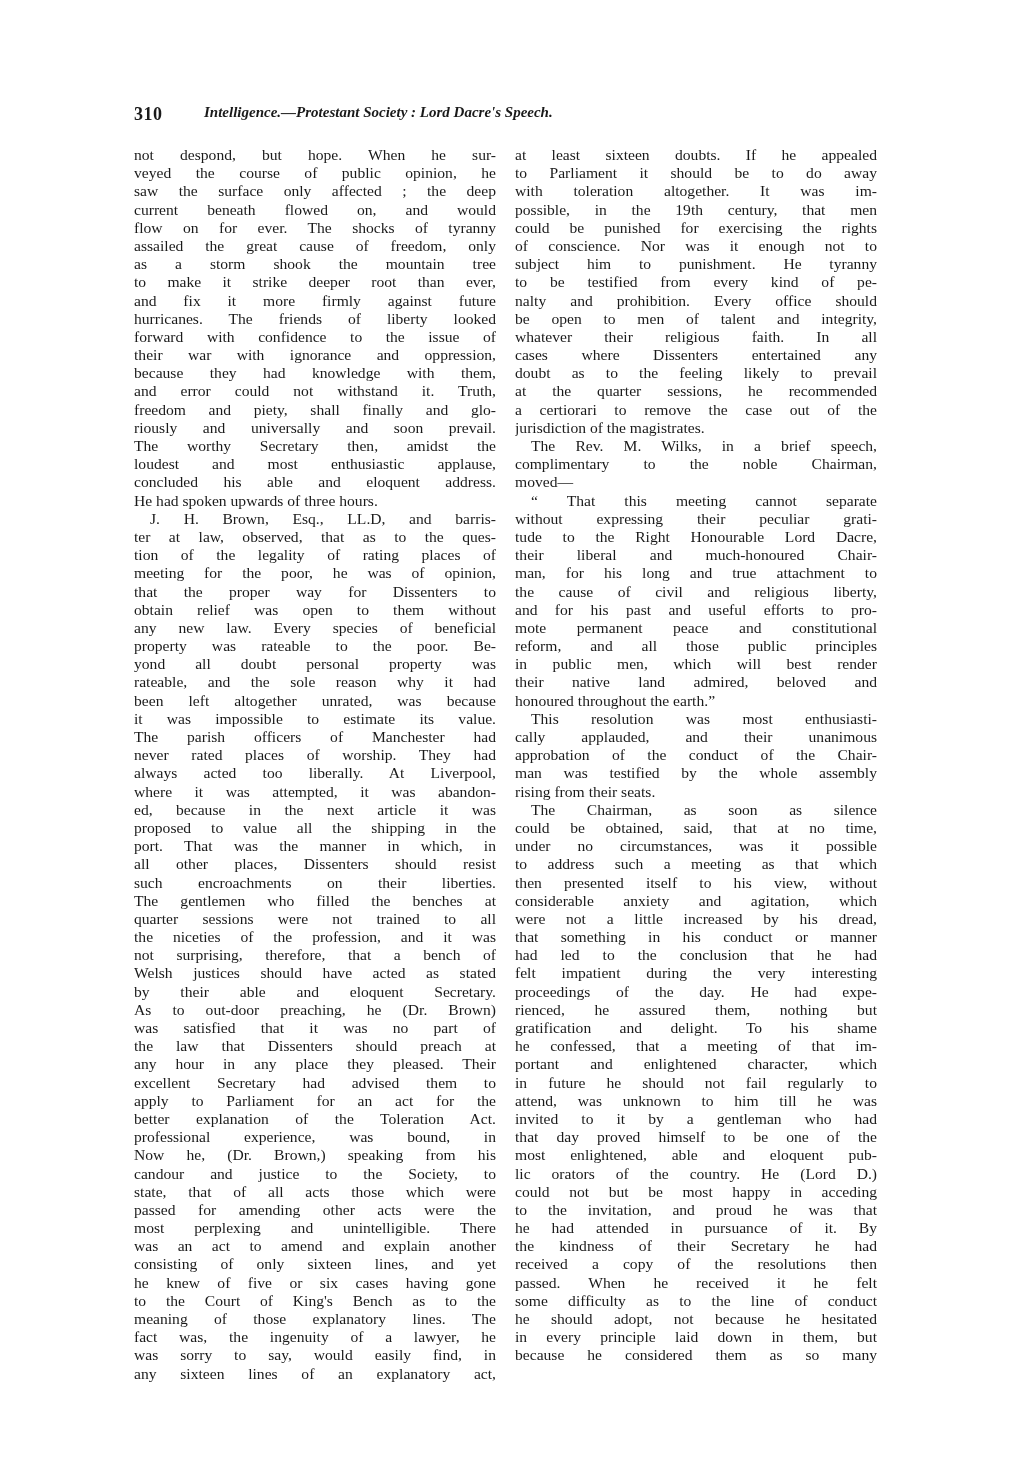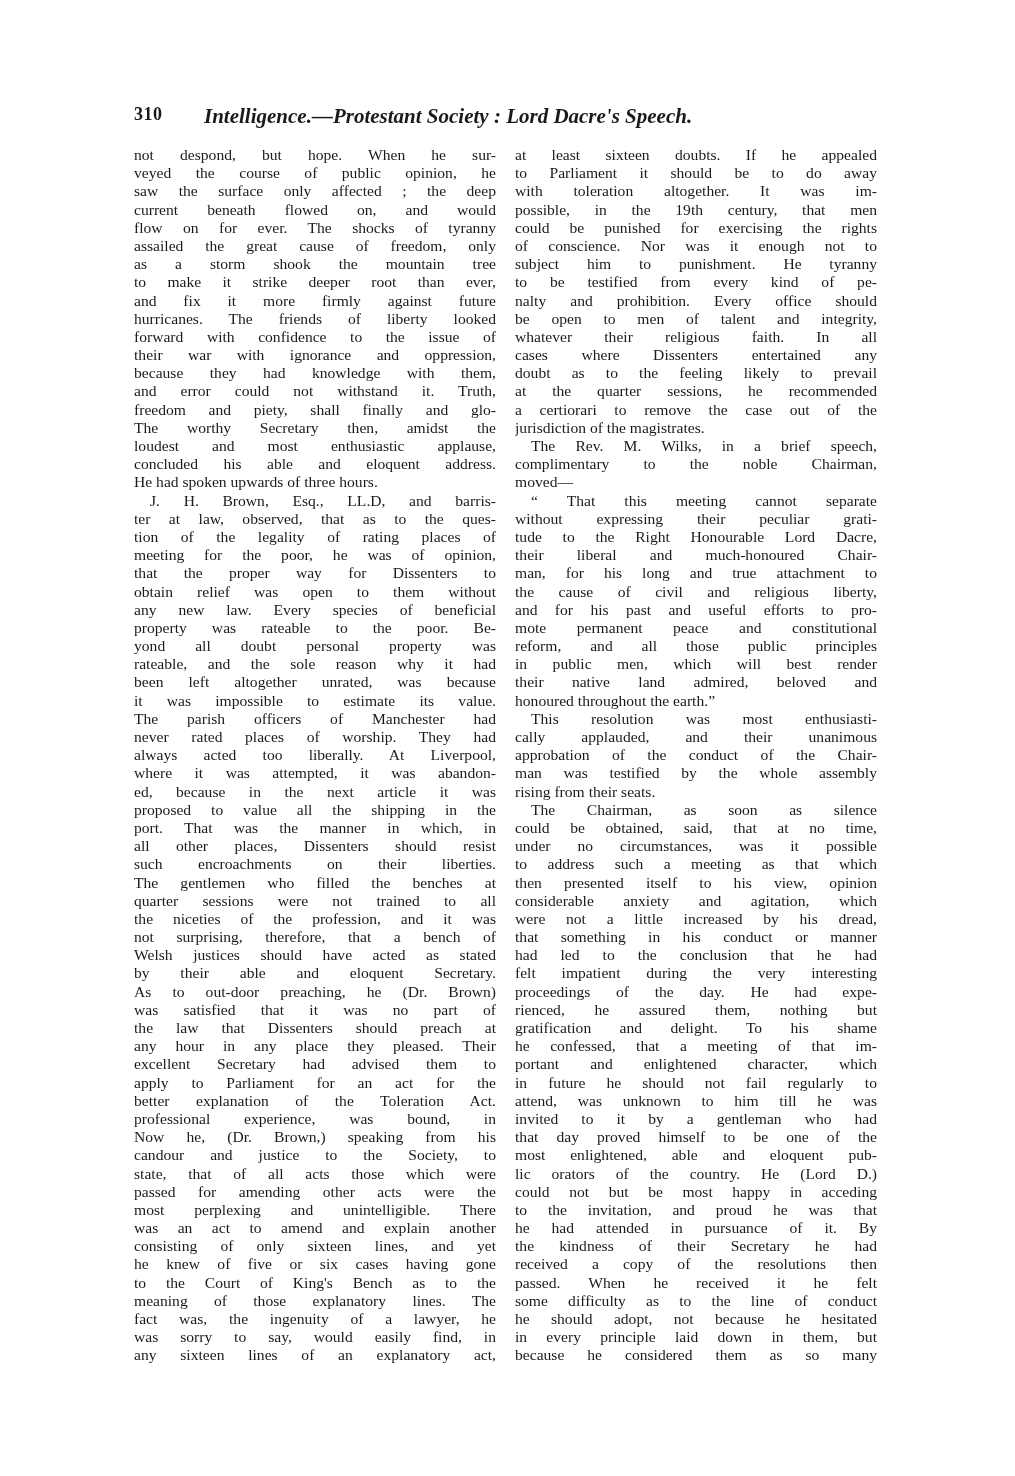--- a/index.html
+++ b/index.html
@@ -2,21 +2,21 @@
 <html><head>
 <meta charset="utf-8">
 <style>
   html, body { margin: 0; padding: 0; }
   body {
     width: 1015px; height: 1476px; background: #ffffff; position: relative; overflow: hidden;
     font-family: "Liberation Serif", "DejaVu Serif", serif; color: #1a1a1a;
   }
   .header { position: absolute; top: 104px; left: 134px; width: 750px; height: 30px; }
   .page-num { position: absolute; left: 0; top: 0; font-size: 18px; font-weight: bold; letter-spacing: 0.5px; }
-  .running-title { position: absolute; left: 70px; top: 0; font-size: 21px; font-style: italic; font-weight: bold; white-space: nowrap; }
+  .running-title { position: absolute; left: 70px; top: 0; font-size: 15px; font-style: italic; font-weight: bold; white-space: nowrap; }
   .column { position: absolute; top: 146px; }
   .col-left { left: 134px; width: 362px; }
   .col-right { left: 515px; width: 362px; }
   .line {
     height: 18.2px; line-height: 18.2px; font-size: 15.6px; white-space: nowrap;
     text-align: justify; text-align-last: justify; overflow: hidden;
   }
   .line.last { text-align-last: left; }
   .line.indent { padding-left: 16px; }
 </style>
@@ -37,20 +37,21 @@
     <div class="line">assailed the great cause of freedom, only</div>
     <div class="line">as a storm shook the mountain tree</div>
     <div class="line">to make it strike deeper root than ever,</div>
     <div class="line">and fix it more firmly against future</div>
     <div class="line">hurricanes. The friends of liberty looked</div>
     <div class="line">forward with confidence to the issue of</div>
     <div class="line">their war with ignorance and oppression,</div>
     <div class="line">because they had knowledge with them,</div>
     <div class="line">and error could not withstand it.  Truth,</div>
     <div class="line">freedom and piety, shall finally and glo-</div>
+    <div class="line">riously and universally and soon prevail.</div>
     <div class="line">The worthy Secretary then, amidst the</div>
     <div class="line">loudest and most enthusiastic applause,</div>
     <div class="line">concluded his able and eloquent address.</div>
     <div class="line last">He had spoken upwards of three hours.</div>
     <div class="line indent">J. H. Brown, Esq., LL.D, and barris-</div>
     <div class="line">ter at law, observed, that as to the ques-</div>
     <div class="line">tion of the legality of rating places of</div>
     <div class="line">meeting for the poor, he was of opinion,</div>
     <div class="line">that the proper way for Dissenters to</div>
     <div class="line">obtain relief was open to them without</div>
@@ -131,21 +132,21 @@
     <div class="line last">honoured throughout the earth.”</div>
     <div class="line indent">This resolution was most enthusiasti-</div>
     <div class="line">cally applauded, and their unanimous</div>
     <div class="line">approbation of the conduct of the Chair-</div>
     <div class="line">man was testified by the whole assembly</div>
     <div class="line last">rising from their seats.</div>
     <div class="line indent">The Chairman, as soon as silence</div>
     <div class="line">could be obtained, said, that at no time,</div>
     <div class="line">under no circumstances, was it possible</div>
     <div class="line">to address such a meeting as that which</div>
-    <div class="line">then presented itself to his view, opinion</div>
+    <div class="line">then presented itself to his view, without</div>
     <div class="line">considerable anxiety and agitation, which</div>
     <div class="line">were not a little increased by his dread,</div>
     <div class="line">that something in his conduct or manner</div>
     <div class="line">had led to the conclusion that he had</div>
     <div class="line">felt impatient during the very interesting</div>
     <div class="line">proceedings of the day.  He had expe-</div>
     <div class="line">rienced, he assured them, nothing but</div>
     <div class="line">gratification and delight.  To his shame</div>
     <div class="line">he confessed, that a meeting of that im-</div>
     <div class="line">portant and enlightened character, which</div>

